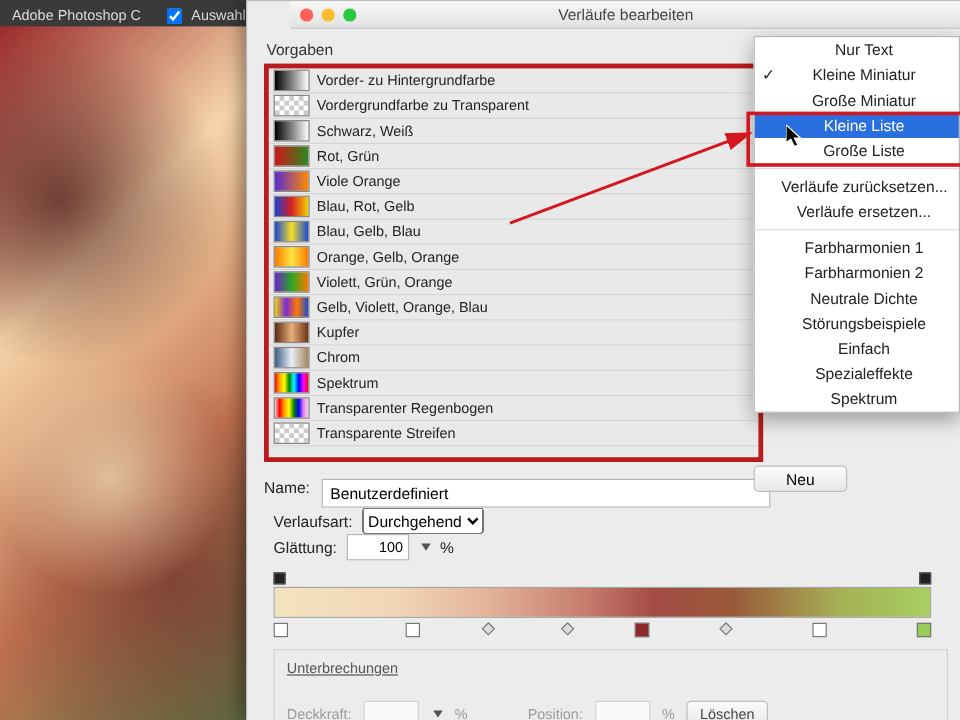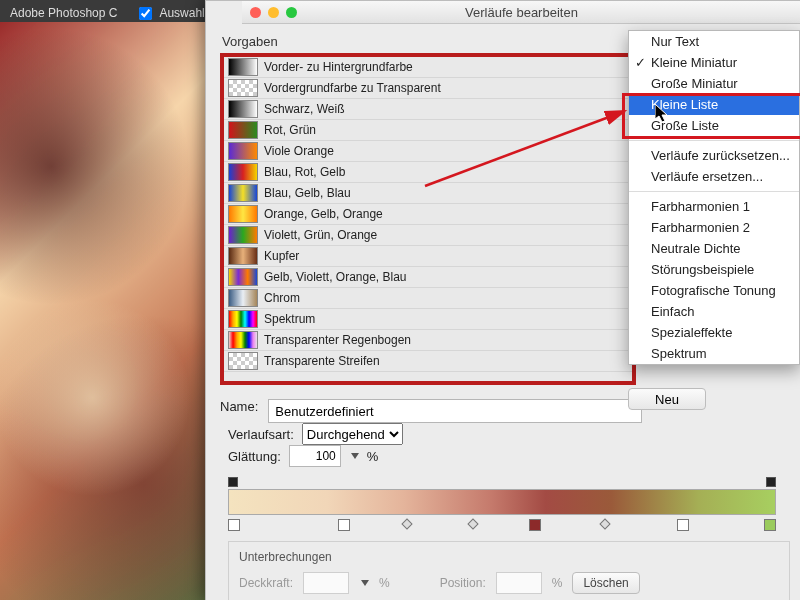--- a/index.html
+++ b/index.html
@@ -29,26 +29,26 @@
   .smooth-row input{width:44px;height:18px;font-size:12px;text-align:right;padding-right:4px;border:1px solid #b6b6b6;}
   .tri{display:inline-block;width:0;height:0;border-left:4px solid transparent;border-right:4px solid transparent;border-top:6px solid #555;margin-left:2px;}
   .grad-edit{margin-top:10px;margin-left:8px;width:548px;}
   .opacity-track{position:relative;height:12px;}
   .opacity-stop{position:absolute;top:0;width:8px;height:8px;background:#222;border:1px solid #555;}
   .grad-bar{height:24px;border:1px solid #aaa;background:linear-gradient(90deg,#f4e3bf 0%,#f1d6b8 18%,#e4b49b 32%,#c57a6c 48%,#a34b44 58%,#9a5a3a 70%,#a5af55 86%,#a7cf60 100%);}
   .color-track{position:relative;height:16px;}
   .cstop{position:absolute;bottom:0;width:10px;height:10px;border:1px solid #777;background:#fff;}
   .cstop.mid{width:6px;height:6px;border:1px solid #777;background:#ddd;transform:rotate(45deg);bottom:3px;}
   .stops-group{border:1px solid #d0d0d0;margin:10px 8px 0 8px;padding:8px 10px 12px 10px;width:540px;}
-  .stops-title{font-size:12px;color:#555;margin-bottom:8px;}
+  .stops-title{font-size:12px;color:#555;margin-bottom:20px;text-decoration:underline;}
   .stops-line{display:flex;align-items:center;gap:10px;color:#9a9a9a;font-size:12px;}
   .stops-line input{width:40px;height:18px;border:1px solid #cfcfcf;background:#fafafa;}
   .stops-line button{height:22px;font-size:12px;padding:0 10px;border:1px solid #bdbdbd;background:linear-gradient(#fbfbfb,#e7e7e7);border-radius:4px;color:#444;}
   
-  .ctx{position:absolute;left:628px;top:30px;width:170px;background:#fff;border:1px solid #b8b8b8;box-shadow:0 6px 16px rgba(0,0,0,.35);font-size:13px;z-index:40;}
+  .ctx{position:absolute;left:628px;top:30px;width:170px;background:#fff;border:1px solid #b8b8b8;box-shadow:0 6px 16px rgba(0,0,0,.35);font-size:13px;z-index:40;text-align:center;}
   .ctx .mi{padding:3px 10px 3px 22px;position:relative;white-space:nowrap;}
   .ctx .mi.sel{background:#2a6fe0;color:#fff;}
   .ctx .sep{height:1px;background:#dcdcdc;margin:4px 0;}
   .ctx .check::before{content:"✓";position:absolute;left:6px;}
   .hlbox{position:absolute;left:622px;top:93px;width:176px;height:40px;border:3px solid #d4171f;z-index:50;pointer-events:none;}
   .arrow{position:absolute;left:420px;top:106px;width:215px;height:85px;z-index:45;pointer-events:none;}
   .btn-neu{position:absolute;left:628px;top:388px;width:78px;height:22px;font-size:13px;border:1px solid #bdbdbd;background:linear-gradient(#fbfbfb,#e7e7e7);border-radius:4px;}
   .cursor{position:absolute;left:655px;top:104px;z-index:60;pointer-events:none;}
 </style>
 </head>
@@ -107,26 +107,26 @@
         </div>
         <div class="preset-row">
           <div class="swatch" style="background: linear-gradient(90deg, rgb(255, 122, 0), rgb(255, 230, 66), rgb(255, 122, 0));"></div>
           <span class="plabel">Orange, Gelb, Orange</span>
         </div>
         <div class="preset-row">
           <div class="swatch" style="background: linear-gradient(90deg, rgb(107, 31, 208), rgb(42, 168, 31), rgb(255, 122, 0));"></div>
           <span class="plabel">Violett, Grün, Orange</span>
         </div>
         <div class="preset-row">
+          <div class="swatch" style="background: linear-gradient(90deg, rgb(244, 212, 0), rgb(122, 43, 212), rgb(255, 122, 0), rgb(22, 70, 216));"></div>
+          <span class="plabel">Gelb, Violett, Orange, Blau</span>
+        </div>
+        <div class="preset-row">
           <div class="swatch" style="background: linear-gradient(90deg, rgb(90, 42, 18), rgb(231, 176, 122), rgb(106, 47, 22));"></div>
           <span class="plabel">Kupfer</span>
-        </div>
-        <div class="preset-row">
-          <div class="swatch" style="background: linear-gradient(90deg, rgb(244, 212, 0), rgb(122, 43, 212), rgb(255, 122, 0), rgb(22, 70, 216));"></div>
-          <span class="plabel">Gelb, Violett, Orange, Blau</span>
         </div>
         <div class="preset-row">
           <div class="swatch" style="background: linear-gradient(90deg, rgb(60, 93, 132), rgb(233, 238, 244), rgb(165, 134, 90));"></div>
           <span class="plabel">Chrom</span>
         </div>
         <div class="preset-row">
           <div class="swatch" style="background: linear-gradient(90deg, red, orange, yellow, green, cyan, blue, magenta, red);"></div>
           <span class="plabel">Spektrum</span>
         </div>
         <div class="preset-row">
@@ -199,21 +199,20 @@
     <div class="mi sel">Kleine Liste</div>
     <div class="mi">Große Liste</div>
     <div class="sep"></div>
     <div class="mi">Verläufe zurücksetzen...</div>
     <div class="mi">Verläufe ersetzen...</div>
     <div class="sep"></div>
     <div class="mi">Farbharmonien 1</div>
     <div class="mi">Farbharmonien 2</div>
     <div class="mi">Neutrale Dichte</div>
     <div class="mi">Störungsbeispiele</div>
-    <div class="mi">Fotografische Tonung</div>
     <div class="mi">Einfach</div>
     <div class="mi">Spezialeffekte</div>
     <div class="mi">Spektrum</div>
   </div>
 
 <div class="hlbox"></div>
 <svg class="arrow" viewBox="0 0 215 85">
   <defs>
       <marker id="ah" markerWidth="10" markerHeight="10" refX="8" refY="3" orient="auto">
         <path d="M0,0 L9,3 L0,6 z" fill="#d4171f"></path>

